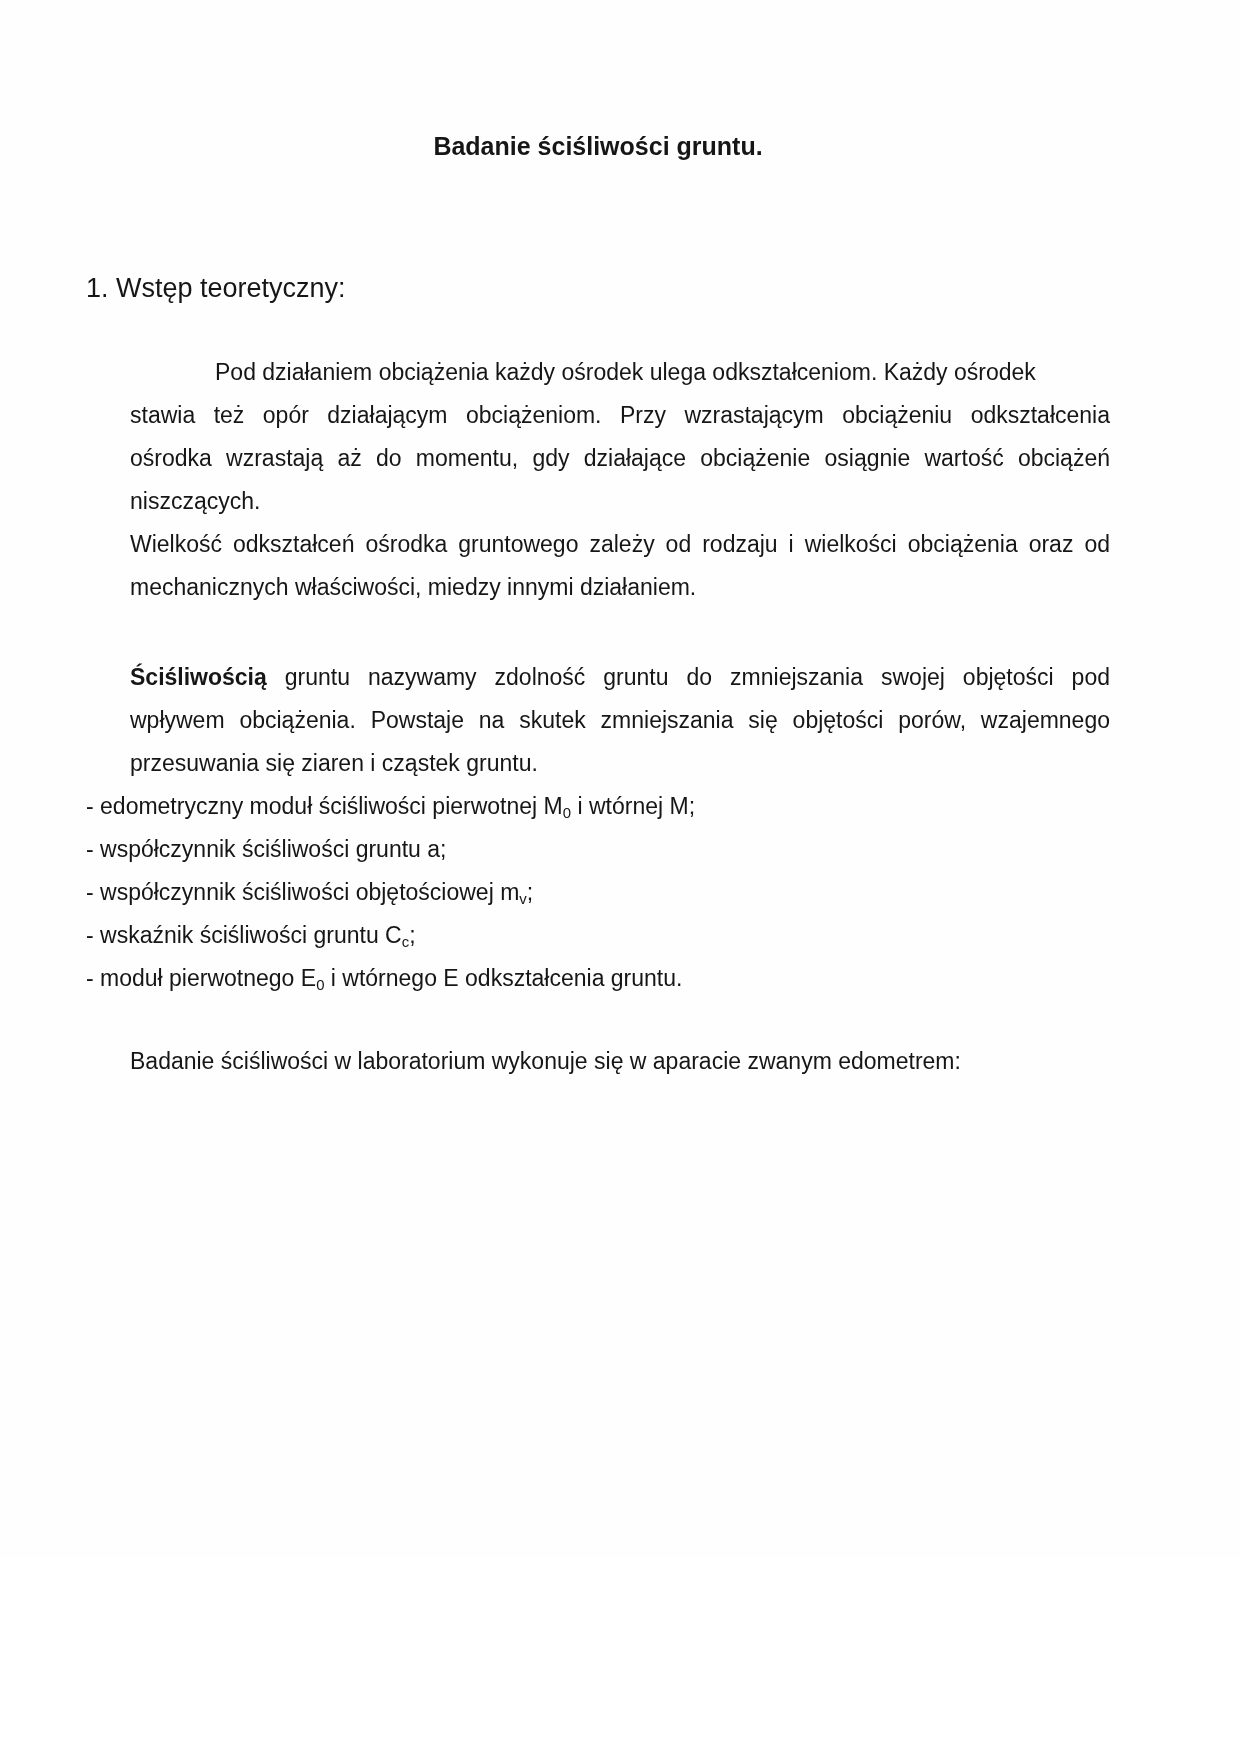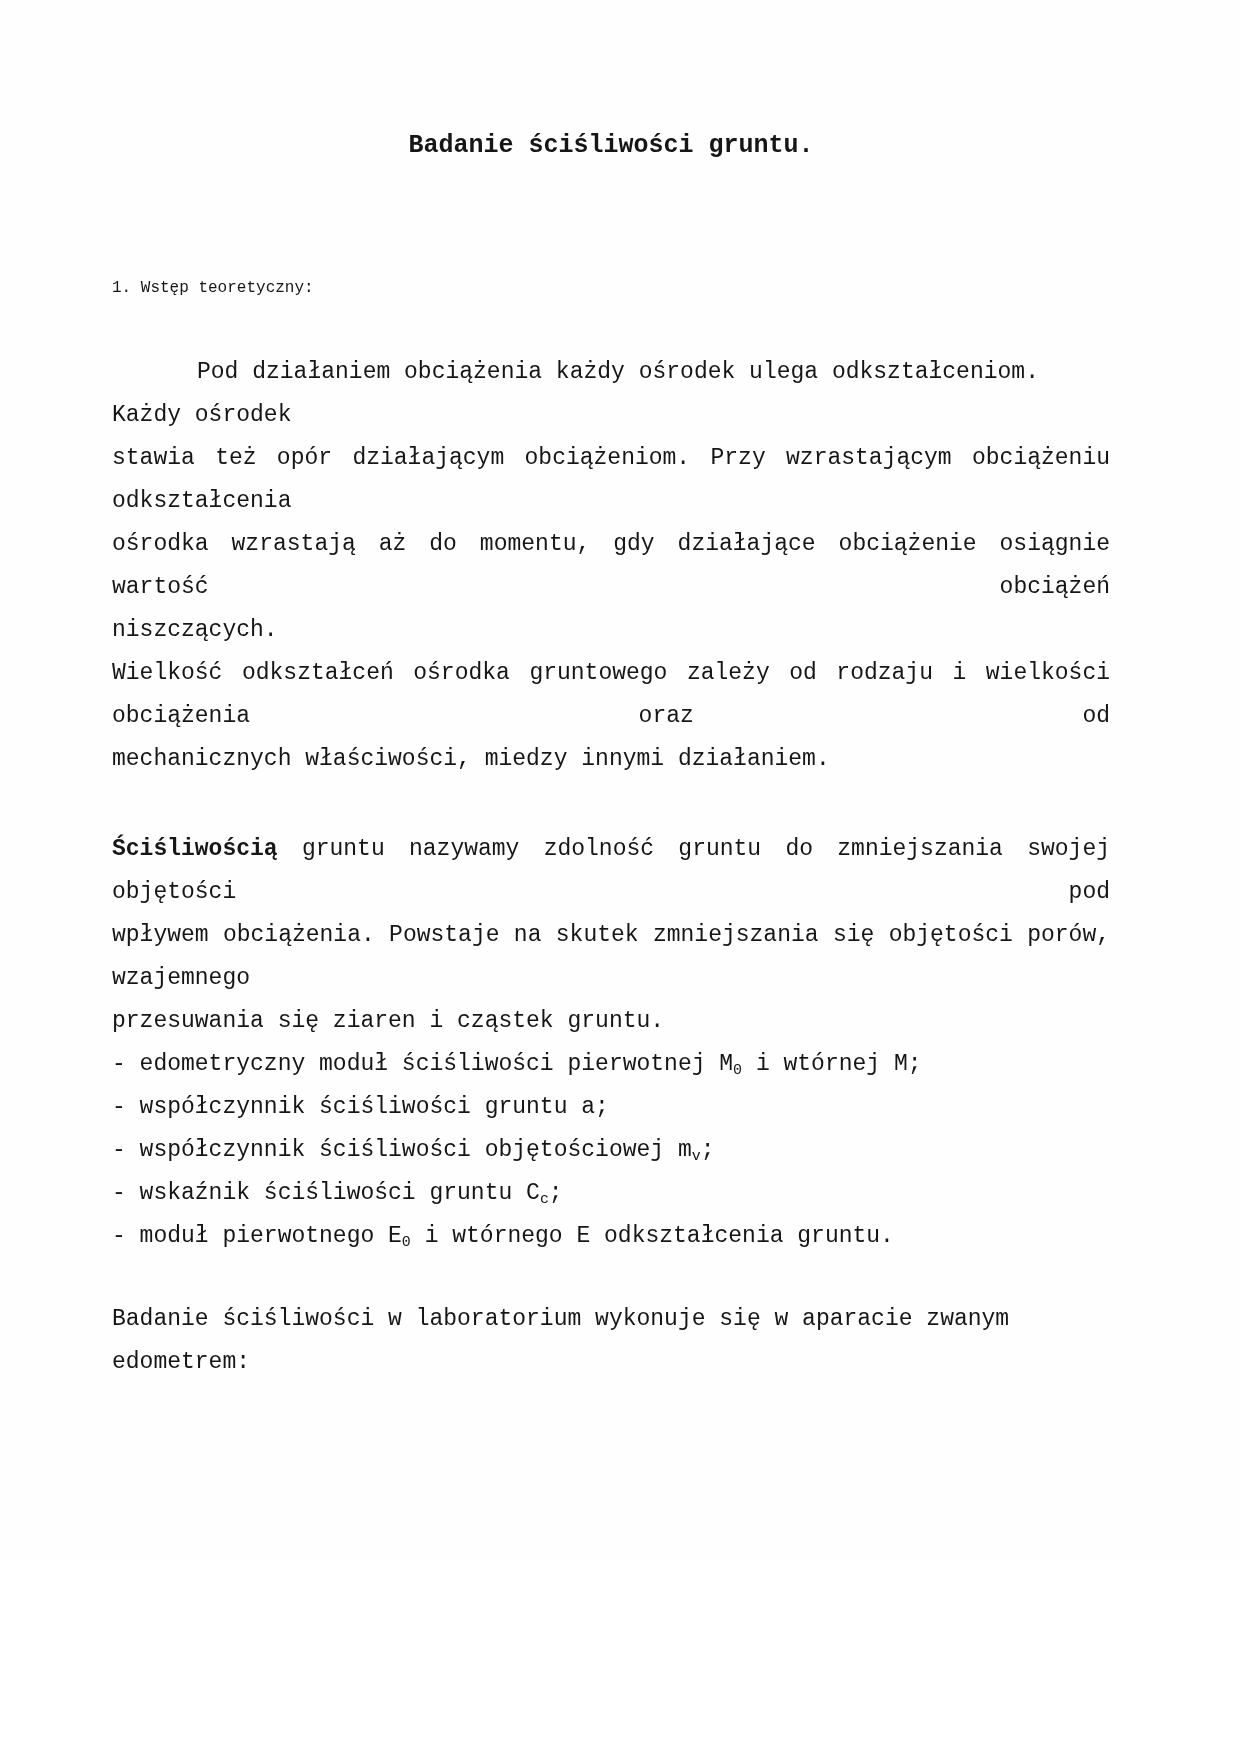--- a/index.html
+++ b/index.html
@@ -6,39 +6,39 @@
     margin: 0;
     padding: 0;
     background: #ffffff;
   }
   .page {
     position: relative;
     width: 1240px;
     height: 1558px;
     background: #fefefe;
     box-sizing: border-box;
-    padding: 130px 130px 0 112px;
+    padding: 130px 130px 0 86px;
     overflow: hidden;
-    font-family: Liberation Mono, monospace;
+    font-family: Liberation Sans, sans-serif;
     color: #161616;
     font-size: 23px;
   }
   .title {
     margin: 0;
     font-size: 25px;
     font-weight: bold;
     text-align: center;
     line-height: 32px;
   }
   .heading {
     margin-top: 110px;
-    font-size: 16px;
+    font-size: 27px;
     line-height: 32px;
   }
-  .para { margin-top: 47px; }
+  .para { margin-top: 47px; margin-left: 44px; }
   .para-tight { margin-top: 0; }
   .line {
     line-height: 43px;
     min-height: 43px;
   }
   .just {
     text-align: justify;
     text-align-last: justify;
   }
   .indent { text-indent: 85px; }

